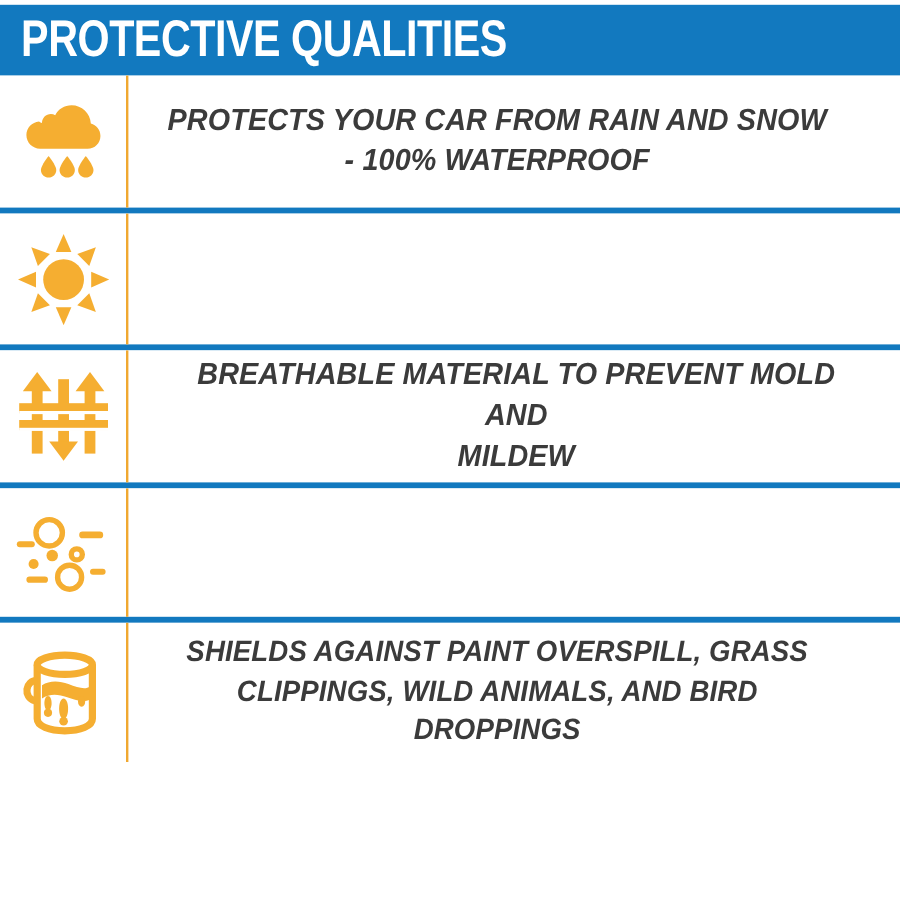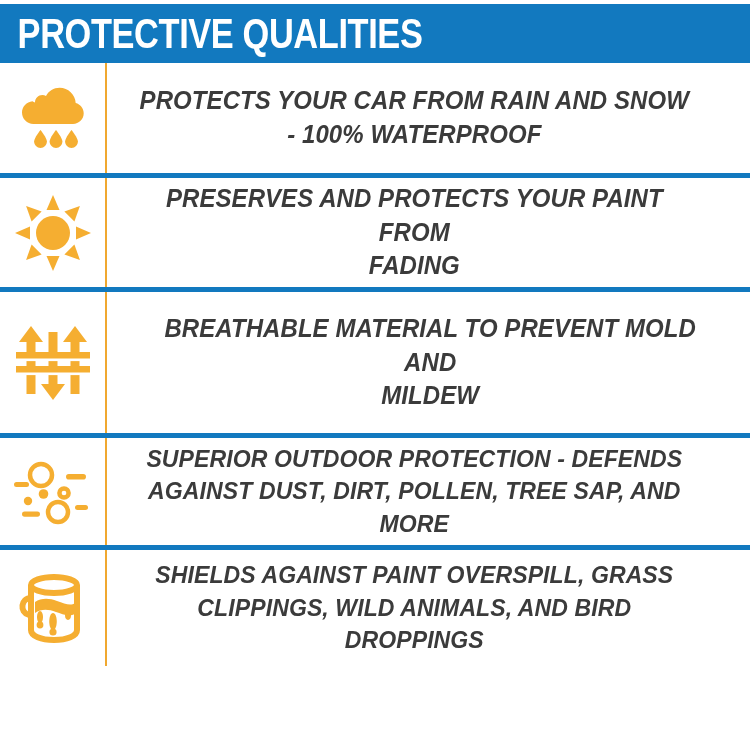--- a/index.html
+++ b/index.html
@@ -60,21 +60,21 @@
     box-sizing: border-box;
     border-bottom: 5px solid #1279bf;
     background: #ffffff;
   }
   .row:last-child {
     border-bottom: none;
   }
   .row-h1 { height: 115px; }
   .row-h2 { height: 114px; }
   .row-h3 { height: 115px; }
-  .row-h4 { height: 146px; gap: 30px; }
+  .row-h4 { height: 115px; gap: 30px; }
   .row-h5 { height: 112px; }
   .row-h6 { height: 116px; }
 
   .icon-cell {
     width: 107px;
     min-width: 107px;
     height: 100%;
     display: flex;
     align-items: center;
     justify-content: center;
@@ -147,24 +147,20 @@
               <polygon points="2,40 17,33.5 17,46.5"></polygon>
               <polygon points="78,40 63,46.5 63,33.5"></polygon>
               <polygon points="13.1,13.1 28.6,18.6 18.6,28.6"></polygon>
               <polygon points="66.9,66.9 51.4,61.4 61.4,51.4"></polygon>
               <polygon points="66.9,13.1 61.4,28.6 51.4,18.6"></polygon>
               <polygon points="13.1,66.9 18.6,51.4 28.6,61.4"></polygon>
             </g>
           </svg>
         </span>
       </div>
-      <div class="text-cell">
-        <div class="feature-text">PRESERVES AND PROTECTS YOUR PAINT FROM
-FADING</div>
-      </div>
     </div>
 
 
     <div class="row row-h4">
       <div class="icon-cell">
         <span>
           <svg width="82" height="82" viewBox="0 0 82 82" aria-hidden="true">
             <g fill="#f5ae31">
 
               <rect x="4" y="30" width="74" height="8.5"></rect>
@@ -206,24 +202,20 @@
               <circle cx="32.5" cy="42" r="4.8"></circle>
               <circle cx="17" cy="49" r="4.2"></circle>
               <rect x="3" y="30" width="15" height="5" rx="2.5"></rect>
               <rect x="55" y="22" width="20" height="5.6" rx="2.8"></rect>
               <rect x="11" y="59.5" width="18" height="5.2" rx="2.6"></rect>
               <rect x="64" y="53" width="13" height="5" rx="2.5"></rect>
             </g>
           </svg>
         </span>
       </div>
-      <div class="text-cell">
-        <div class="feature-text small">SUPERIOR OUTDOOR PROTECTION - DEFENDS
-AGAINST DUST, DIRT, POLLEN, TREE SAP, AND MORE</div>
-      </div>
     </div>
 
     <div class="row row-h6">
       <div class="icon-cell">
         <span>
           <svg width="80" height="80" viewBox="0 0 80 80" aria-hidden="true">
             <g fill="none" stroke="#f5ae31" stroke-width="6" stroke-linejoin="round">
 
               <path d="M18 17 L18 62 C18 68, 28 72, 41 72 C54 72, 64 68, 64 62 L64 17"></path>
 

